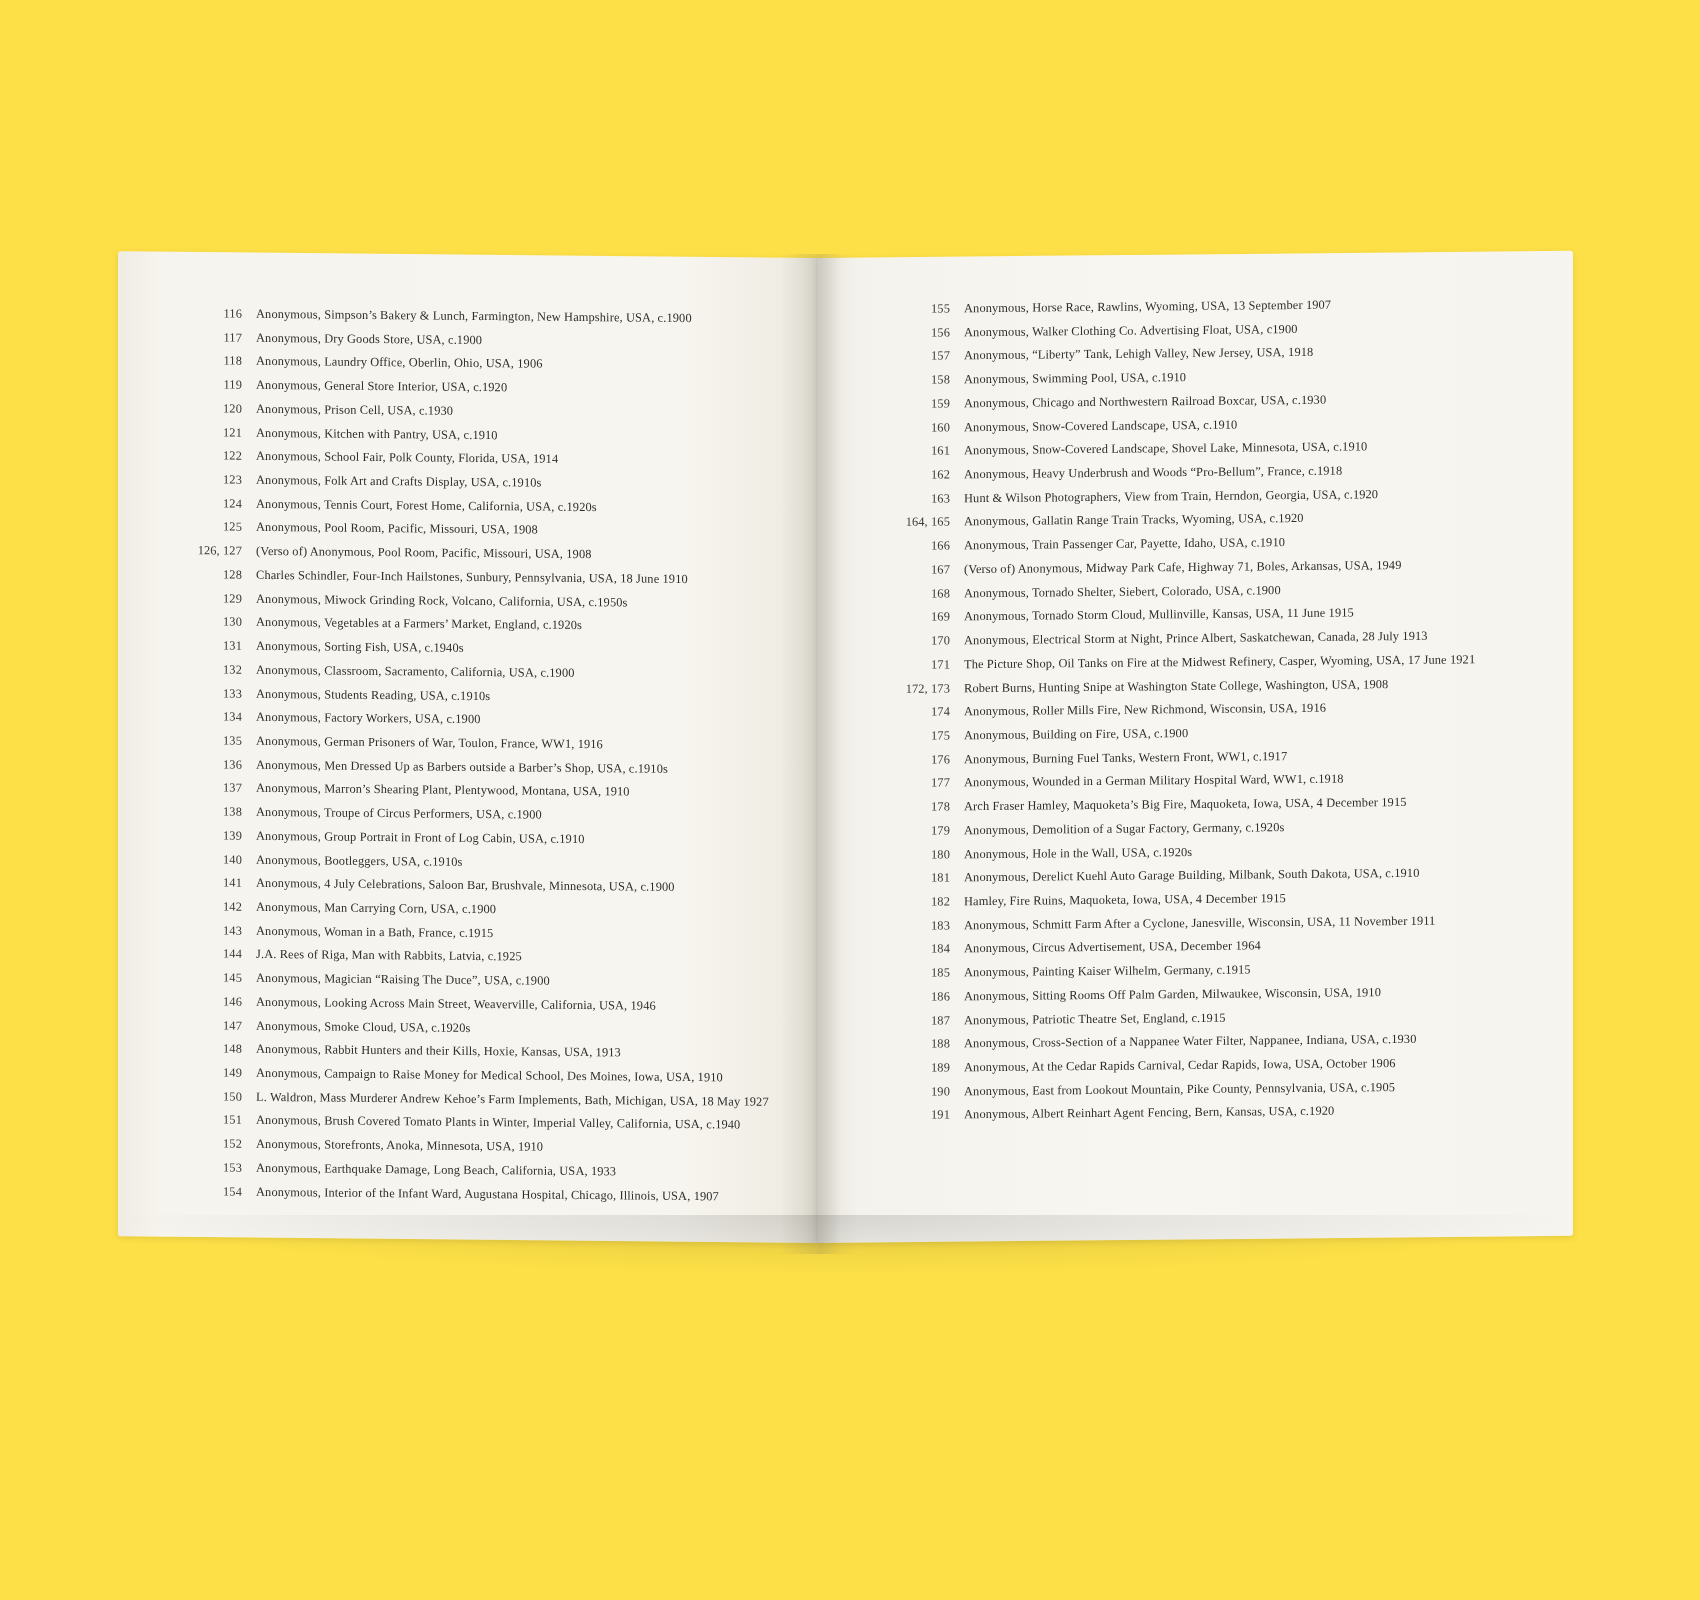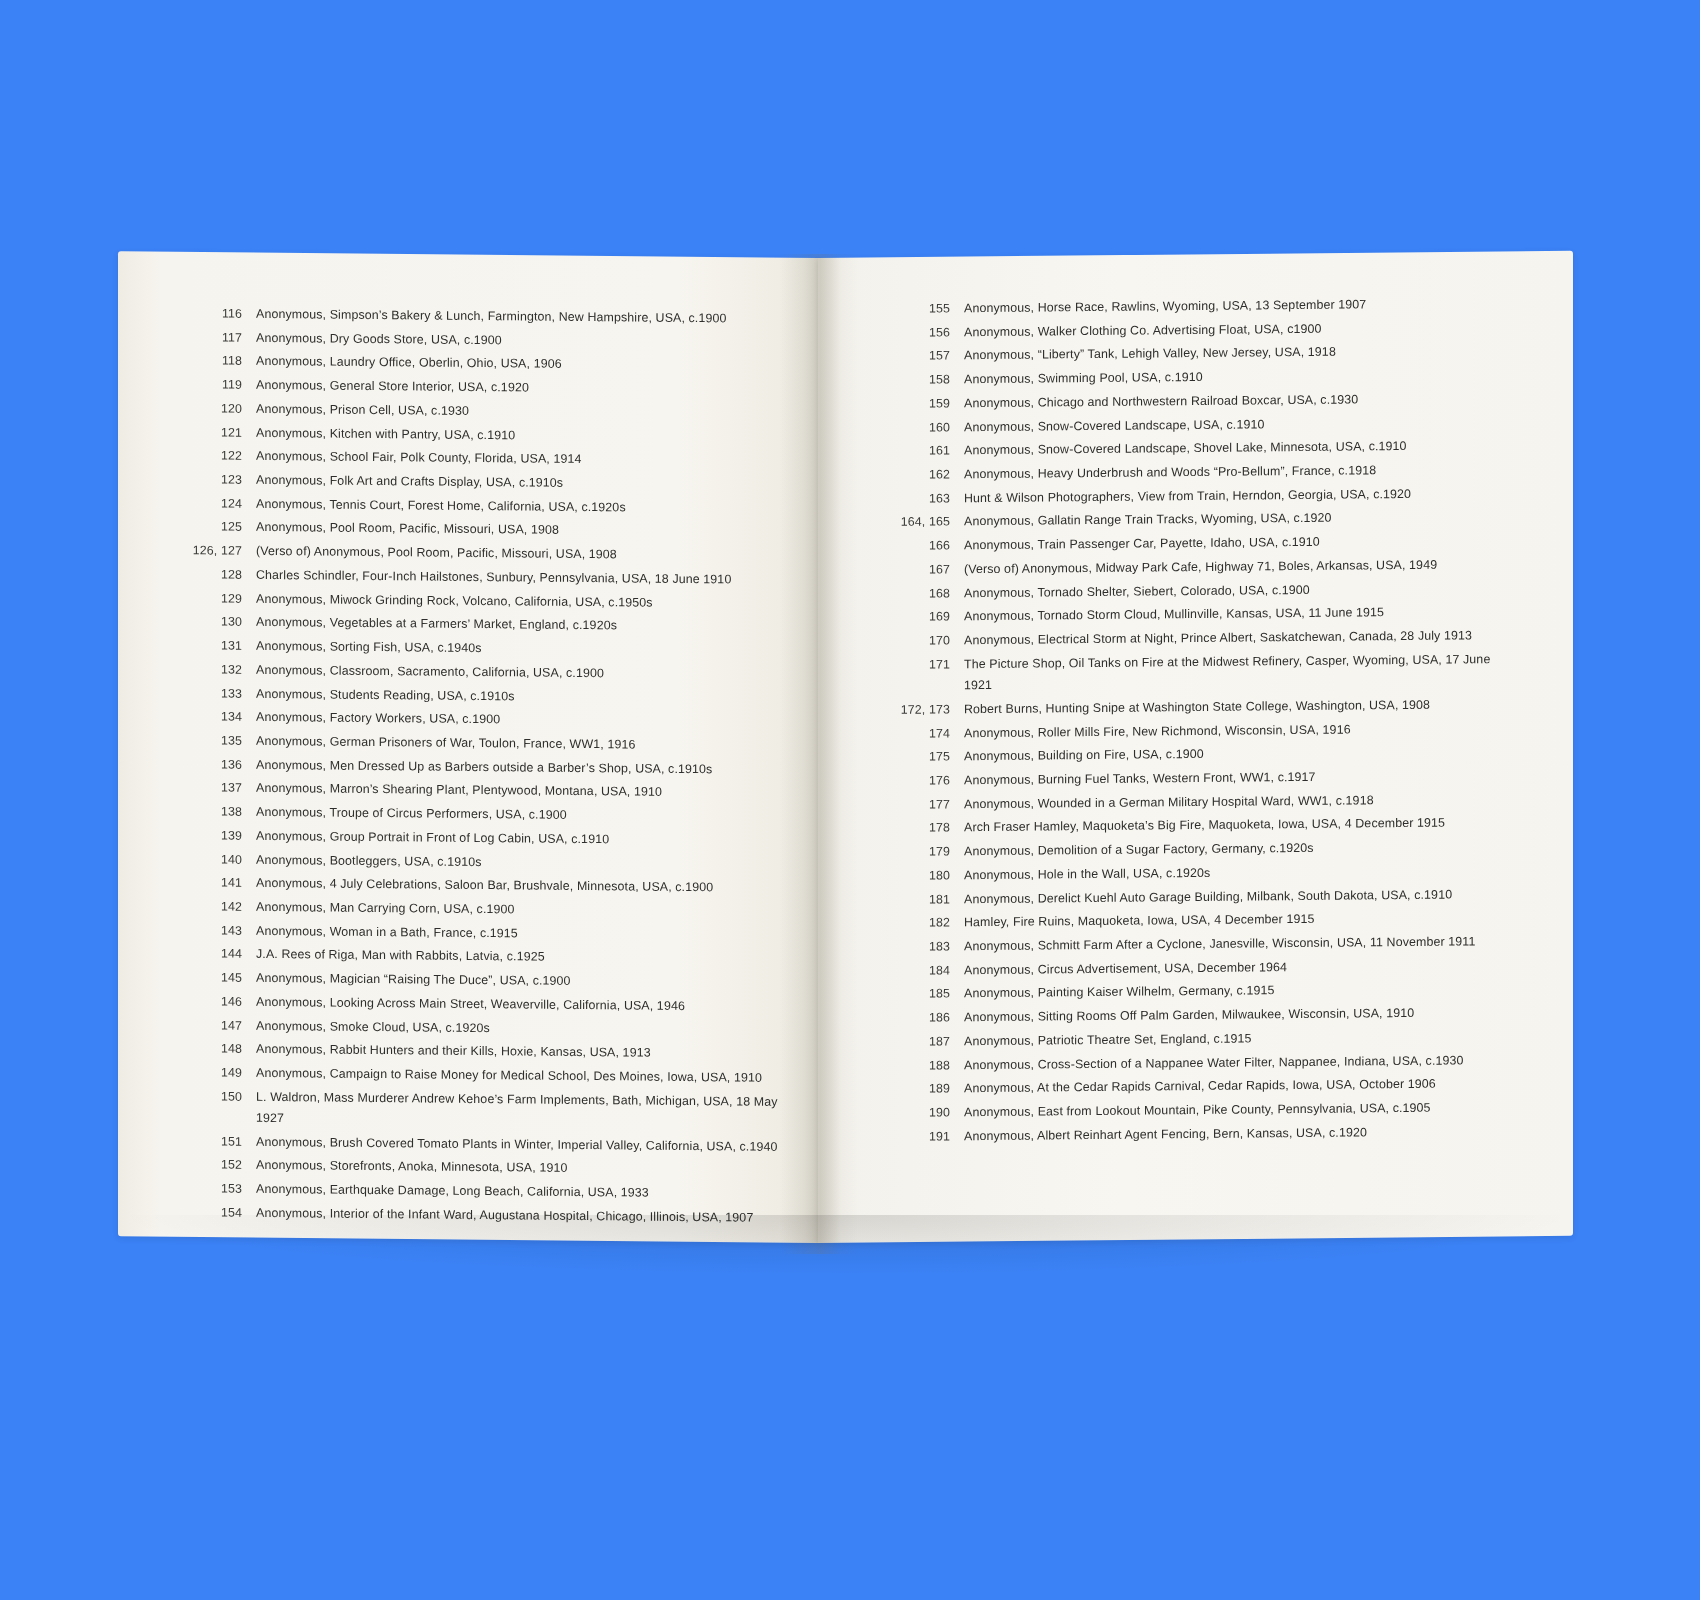--- a/index.html
+++ b/index.html
@@ -10,21 +10,22 @@
     height: 1600px;
     overflow: hidden;
   }
   body {
     font-family: "Liberation Sans", sans-serif;
   }
   #page {
     position: relative;
     width: 1700px;
     height: 1600px;
-    background: #3b82f6;
+    background: #fde047;
+    font-family: Liberation Serif, serif;
   }
   
   .book {
     position: absolute;
     left: 118px;
     top: 258px;
     width: 1455px;
     height: 985px;
   }
   .page-sheet {

